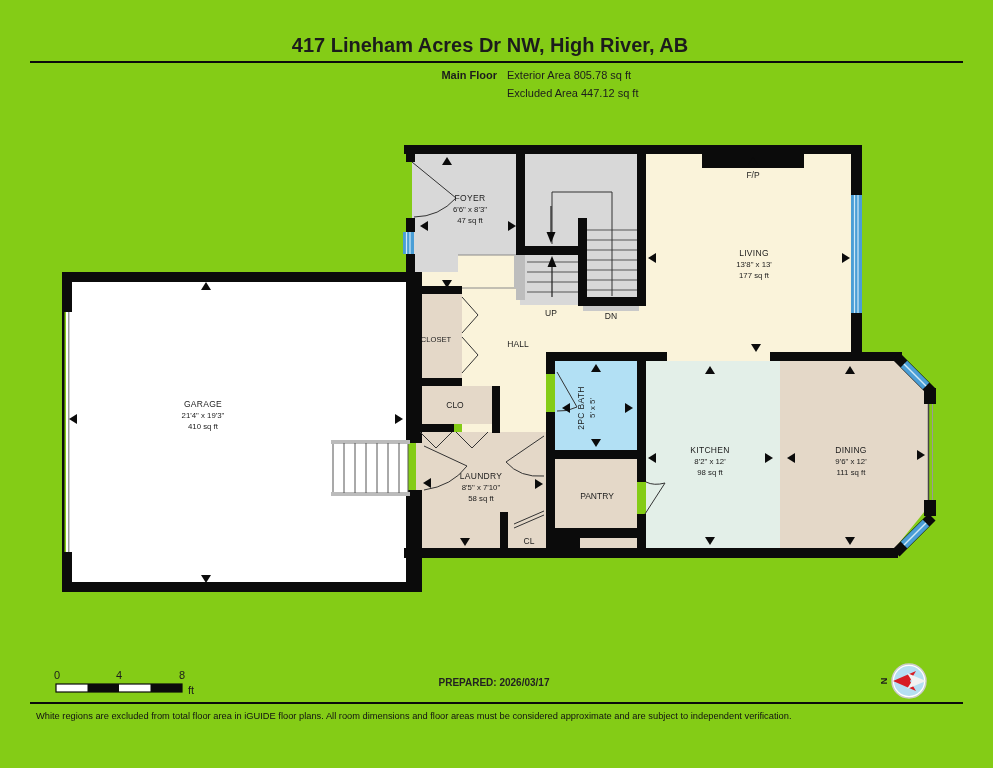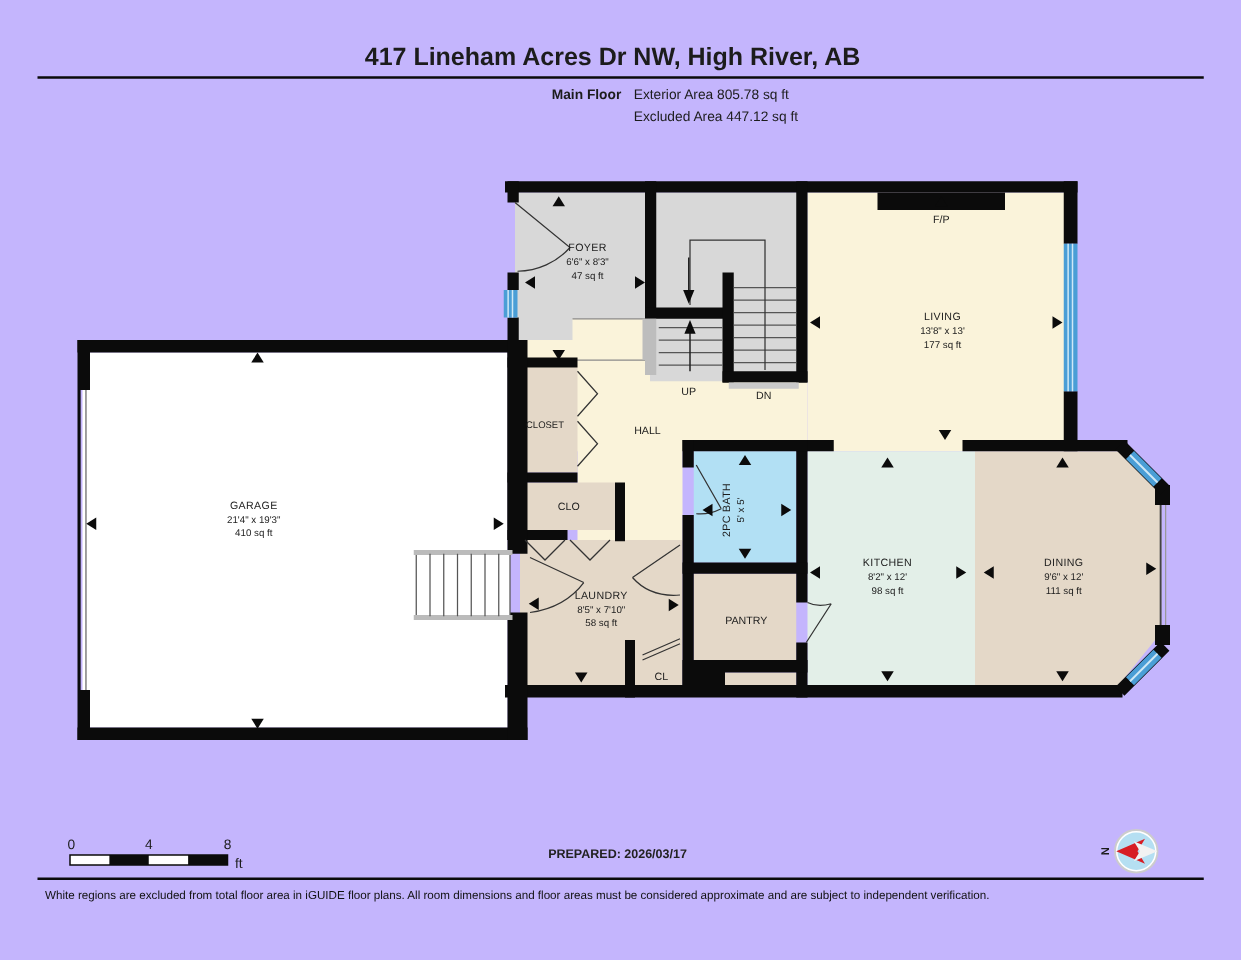--- a/index.html
+++ b/index.html
@@ -1,17 +1,17 @@
 <!DOCTYPE html>
 <html><head>
 <meta charset="utf-8">
 <style>
   html,body{margin:0;padding:0;background:#ffffff;}
   body{width:993px;height:768px;font-family:"Liberation Sans", sans-serif;}
-  #page{position:relative;width:993px;height:768px;background:#c4b5fd;overflow:hidden;}
+  #page{position:relative;width:993px;height:768px;background:#84cc16;overflow:hidden;}
   svg{position:absolute;top:0;left:0;}
   text{fill:#1c1c1c;}
   .title{font-size:20px;font-weight:bold;}
   .floorlbl{font-size:11px;font-weight:bold;}
   .floorinfo{font-size:11px;}
   .room{font-size:8.5px;letter-spacing:.3px;}
   .dims{font-size:7.8px;}
   .small{font-size:8.5px;}
   .scalenum{font-size:11px;}
   .prepared{font-size:10px;font-weight:600;fill:#222;}

